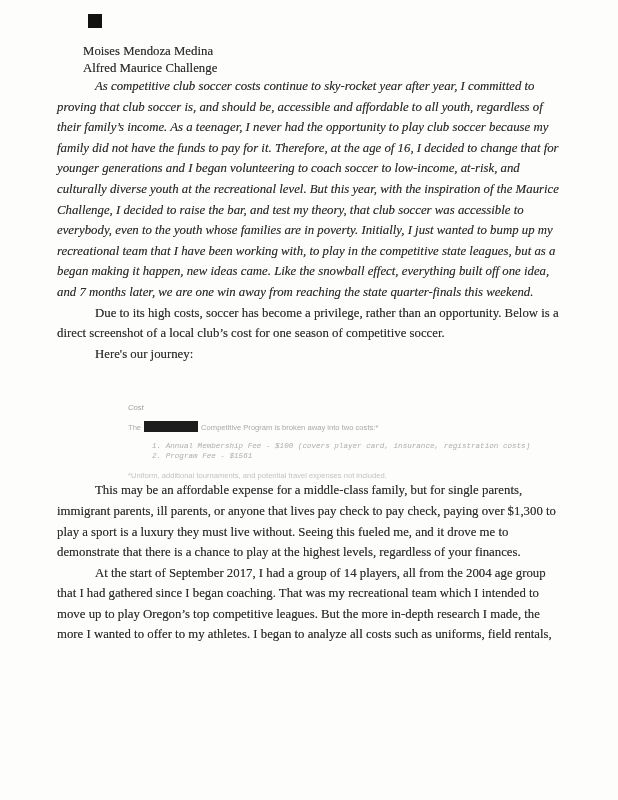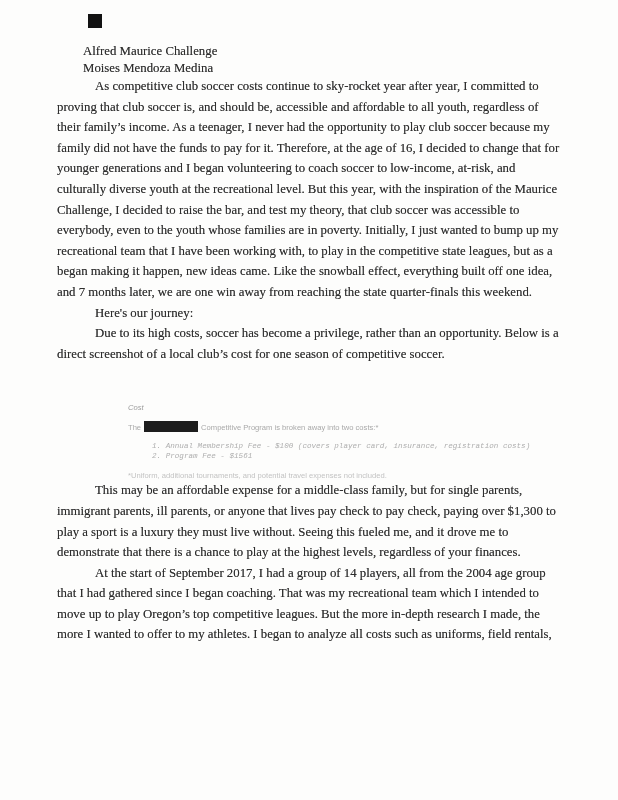--- a/index.html
+++ b/index.html
@@ -17,21 +17,21 @@
     background:#121212;
   }
   .content{
     position:absolute;left:57px;top:43px;width:506px;
     font-size:12.8px;line-height:20.6px;
     text-shadow:0 0 .4px rgba(45,45,45,.55);
   }
   .author-block{margin:0 0 0 26px;line-height:16.5px;}
   .doc-title{text-align:center;margin-top:17px;}
   p.body-para{margin:0;text-indent:38px;}
-  .para1{margin-top:18px;}
+  .para1{margin-top:18px;font-style:italic;}
   .journey{margin-top:21px;text-indent:0;}
   .para2{margin-top:21px;}
   .para3{margin-top:20px;}
   .para4{margin-top:34px;}
   
   .shot{
     margin:11px 0 0 71px;
     font-family:"Liberation Sans", sans-serif;
     font-size:7.6px;line-height:9px;
     color:#aeaeae;
@@ -51,30 +51,30 @@
 </head>
 <body>
 
 <div class="page">
 
   <div class="scan-artifact"></div>
 
   <div class="content">
 
     <div class="author-block">
+      <div>Moises Mendoza Medina</div>
       <div>Alfred Maurice Challenge</div>
-      <div>Moises Mendoza Medina</div>
     </div>
 
 
     <p class="body-para para1">As competitive club soccer costs continue to sky-rocket year after year, I committed to proving that club soccer is, and should be, accessible and affordable to all youth, regardless of their family’s income. As a teenager, I never had the opportunity to play club soccer because my family did not have the funds to pay for it. Therefore, at the age of 16, I decided to change that for younger generations and I began volunteering to coach soccer to low-income, at-risk, and culturally diverse youth at the recreational level. But this year, with the inspiration of the Maurice Challenge, I decided to raise the bar, and test my theory, that club soccer was accessible to everybody, even to the youth whose families are in poverty. Initially, I just wanted to bump up my recreational team that I have been working with, to play in the competitive state leagues, but as a began making it happen, new ideas came. Like the snowball effect, everything built off one idea, and 7 months later, we are one win away from reaching the state quarter-finals this weekend.</p>
 
+    <p class="body-para para2">Due to its high costs, soccer has become a privilege, rather than an opportunity. Below is a direct screenshot of a local club’s cost for one season of competitive soccer.</p>
+
     <p class="body-para journey">Here's our journey:</p>
-
-    <p class="body-para para2">Due to its high costs, soccer has become a privilege, rather than an opportunity. Below is a direct screenshot of a local club’s cost for one season of competitive soccer.</p>
 
     <div class="shot">
       <div class="cost-head">Cost</div>
       <div class="intro"><span>The</span><span class="redaction"></span><span>Competitive Program is broken away into two costs:*</span></div>
       <div class="cost-items">
         <div class="cost-item">1. Annual Membership Fee - $100 (covers player card, insurance, registration costs)</div>
         <div class="cost-item">2. Program Fee - $1561</div>
       </div>
       <div class="footnote">*Uniform, additional tournaments, and potential travel expenses not included.</div>
     </div>

